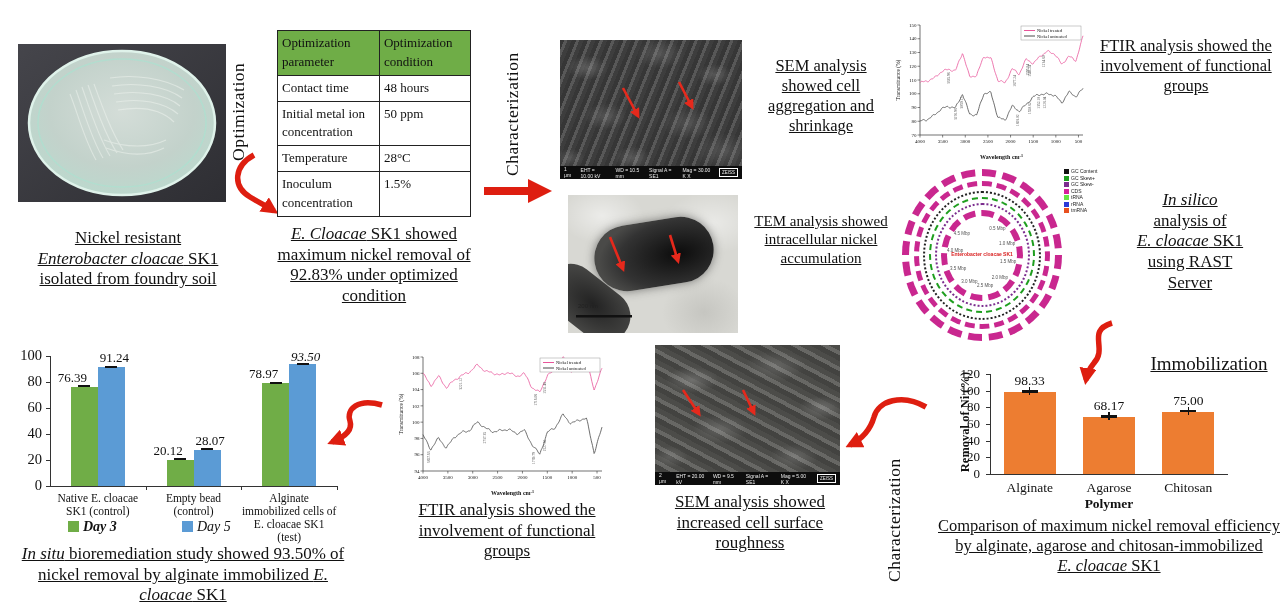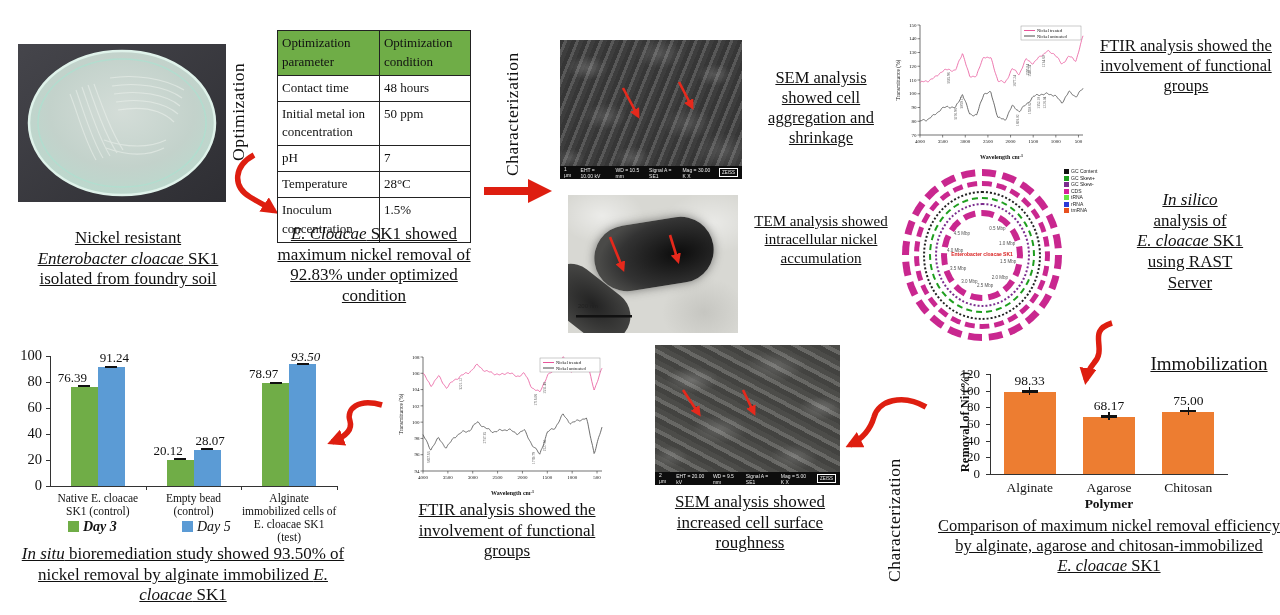--- a/index.html
+++ b/index.html
@@ -114,24 +114,20 @@
     <tbody id="opt-tbody">
         <tr>
           <td>Contact time</td>
           <td>48 hours</td>
         </tr>
         <tr>
           <td>Initial metal ion concentration</td>
           <td>50 ppm</td>
         </tr>
         <tr>
-          <td>pH</td>
-          <td>7</td>
-        </tr>
-        <tr>
           <td>Temperature</td>
           <td>28°C</td>
         </tr>
         <tr>
           <td>Inoculum concentration</td>
           <td>1.5%</td>
         </tr>
       </tbody>
   </table>
   <div class="abs cap" style="left:270px;top:224px;width:208px;font-size:17px;"><i>E. Cloacae</i><span> SK1 showed maximum nickel removal of 92.83% under optimized condition</span></div>
@@ -159,21 +155,21 @@
     </svg>
     <div class="infobar">
       <span class="scalebit">1 μm</span>
       <span>EHT = 10.00 kV</span>
       <span>WD = 10.5 mm</span>
       <span>Signal A = SE1</span>
       <span>Mag = 30.00 K X</span>
       <span class="zeiss">ZEISS</span>
     </div>
   </div>
-  <div class="abs cap" style="left:750px;top:56px;width:142px;font-size:16.5px;margin-top:12px;">SEM analysis showed cell aggregation and shrinkage</div>
+  <div class="abs cap" style="left:750px;top:56px;width:142px;font-size:16.5px;">SEM analysis showed cell aggregation and shrinkage</div>
 
   <div class="abs micro" style="left:568px;top:195px;width:170px;height:138px;">
     <div class="tem-bg"></div>
     <div class="tem-cell"></div>
     <div class="tem-cell2"></div>
     <svg class="abs" style="left:0;top:0;" width="170" height="138" viewBox="0 0 170 138">
       <defs>
           <marker id="m4" viewBox="0 0 10 10" refX="7" refY="5" markerWidth="4" markerHeight="4" orient="auto">
             <path d="M0,0 L10,5 L0,10 z" fill="#E6291C"></path>
           </marker>

